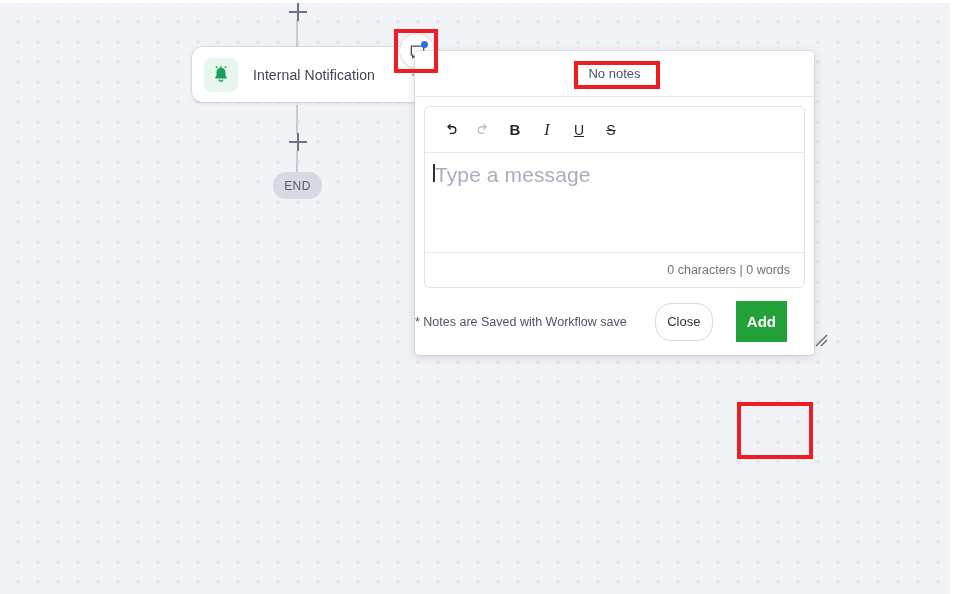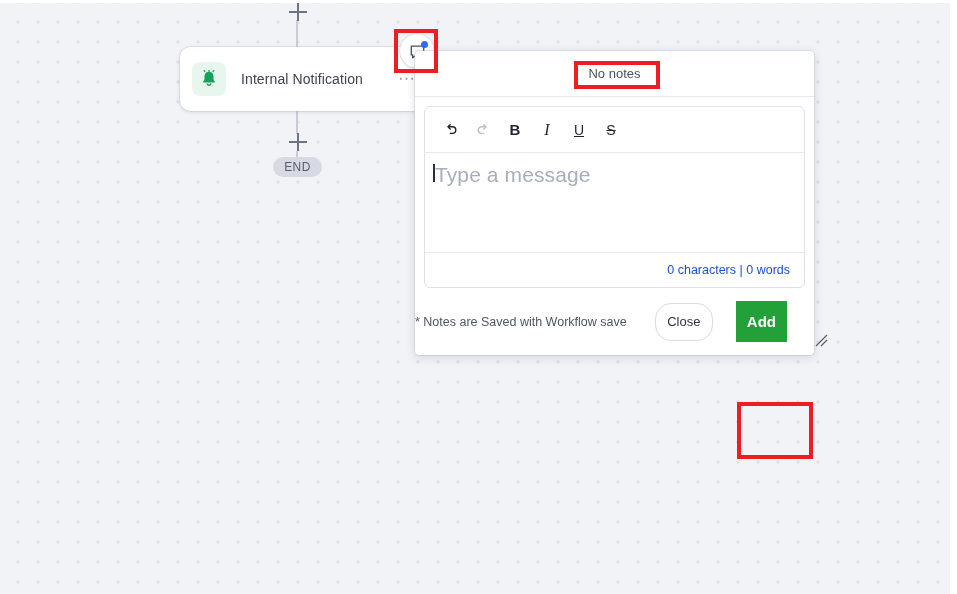--- a/index.html
+++ b/index.html
@@ -54,24 +54,24 @@
   }
   #plus-top { left: 289px; top: 0px; }
   #plus-mid { left: 289px; top: 130px; }
 
   #line-top    { left: 296px; top: 17px;  height: 27px; }
   #line-mid    { left: 296px; top: 102px; height: 29px; }
   #line-to-end { left: 296px; top: 148px; height: 22px; }
 
   #node-card {
     position: absolute;
-    left: 180px;
+    left: 192px;
     top: 44px;
     width: 250px;
-    height: 64px;
+    height: 55px;
     background: #ffffff;
     border-radius: 10px;
     box-shadow: 0 1px 4px rgba(30,40,70,0.13), 0 0 0 0.5px rgba(190,195,210,0.55);
     display: flex;
     align-items: center;
     padding: 0 12px;
     box-sizing: border-box;
   }
   #node-icon-box {
     width: 34px;
@@ -97,23 +97,23 @@
     font-size: 17px;
     letter-spacing: 1px;
     line-height: 8px;
     padding-right: 2px;
     flex: 0 0 auto;
   }
 
   #end-node {
     position: absolute;
     left: 273px;
-    top: 154px;
+    top: 169px;
     width: 49px;
-    height: 20px;
+    height: 27px;
     border-radius: 13px;
     background: #d7dae2;
     display: flex;
     align-items: center;
     justify-content: center;
     font-size: 12px;
     color: #555c6b;
     letter-spacing: .4px;
   }
 
@@ -255,21 +255,21 @@
 
   #editor-footer {
     flex: 0 0 auto;
     height: 34px;
     border-top: 1px solid #e7e9ee;
     display: flex;
     align-items: center;
     justify-content: flex-end;
     padding-right: 14px;
     font-size: 12.5px;
-    color: #1d4ed8;
+    color: #737373;
   }
 
   #resize-grip {
     position: absolute;
     right: -14px;
     bottom: 8px;
     width: 14px;
     height: 14px;
   }
 

